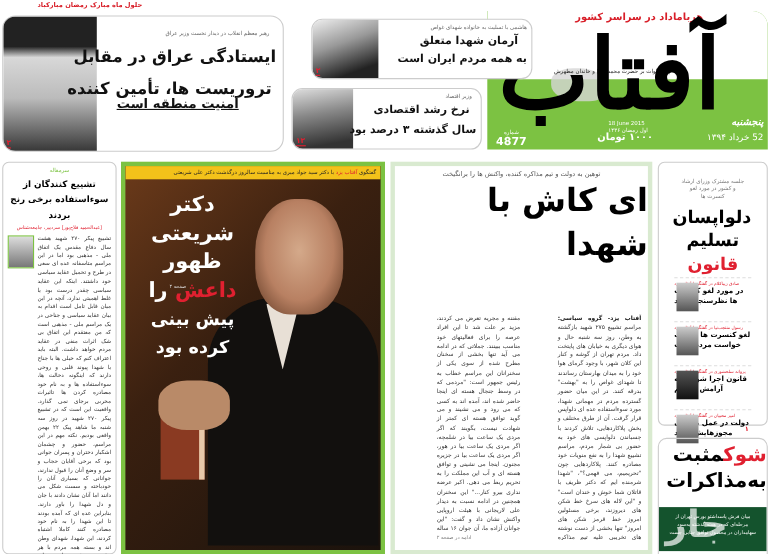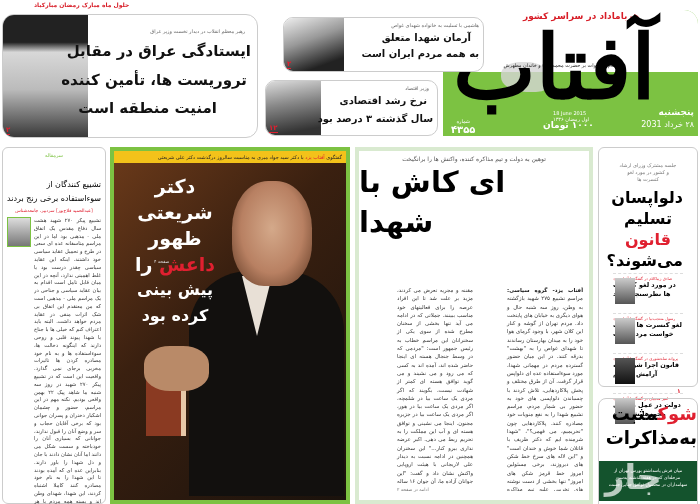--- a/index.html
+++ b/index.html
@@ -6,21 +6,21 @@
   body { width: 700px; height: 504px; background: #fff; font-family: "DejaVu Sans", sans-serif; overflow: hidden; position: relative; direction: rtl; }
   .abs { position: absolute; padding-left: 32px; }
   .red { color: #e02030; }
   
   .masthead { left: 443px; top: 10px; width: 255px; height: 126px; background: #7cc242; border-radius: 0 14px 0 0; overflow: hidden; }
   .masthead .white-area { position: absolute; left: 0; top: 0; width: 100%; height: 62px; background: #fff; border-radius: 0 0 0 30px; }
   .mast-top { position: absolute; left: 80px; top: 1px; font-size: 9px; font-weight: bold; color: #d81e28; }
   .mast-greet { position: absolute; right: 80px; top: 52px; font-size: 5px; color: #222; white-space: nowrap; }
   .mast-logo { position: absolute; left: 10px; top: 12px; width: 230px; font-family: "DejaVu Serif", serif; font-weight: bold; font-size: 88px; line-height: 90px; color: #000; text-align: left; letter-spacing: -4px; }
   .mast-map { position: absolute; left: 58px; top: 52px; width: 50px; height: 30px; background: #d6d6d6; border-radius: 40% 50% 30% 50%; opacity: .8; }
-  .mast-day { position: absolute; right: 4px; top: 97px; font-size: 9px; font-weight: bold; color: #fff; }
+  .mast-day { position: absolute; right: 4px; top: 97px; font-size: 9px; font-weight: bold; color: #fff; font-style: italic; }
   .mast-date { position: absolute; right: 4px; top: 110px; font-size: 8px; color: #fff; }
   .mast-eng { position: absolute; left: 110px; top: 100px; font-size: 5px; color: #fff; direction: ltr; }
   .mast-issue { position: absolute; left: 8px; top: 108px; font-size: 10px; color: #fff; font-weight: bold; }
   .mast-price { position: absolute; left: 100px; top: 110px; font-size: 9px; color: #fff; font-weight: bold; }
   
   .topbox { border: 1px solid #ccc; border-radius: 10px; background: #fff; overflow: hidden; }
   .kicker { font-size: 5px; color: #666; }
   .tb-title { font-weight: bold; color: #111; }
   .page-no { position: absolute; left: 3px; bottom: 2px; font-size: 7px; color: #e02030; font-weight: bold; border-bottom: 1px solid #e02030; }
   .photo { background: linear-gradient(160deg, #bbb, #444 60%, #222); }
@@ -53,29 +53,29 @@
 
 <div class="abs" style="left:2px;top:1px;font-size:6px;color:#d81e28;font-weight:bold;">حلول ماه مبارک رمضان مبارکباد</div>
 
 <div class="abs masthead">
   <div class="white-area"></div>
   <div class="mast-top">هرباماداد در سراسر کشور</div>
   <div class="mast-map"></div>
   <div class="mast-greet">سلام و صلوات بر حضرت محمد(ص) و خاندان مطهرش</div>
   <div class="mast-logo">آفتاب</div>
   <div class="mast-day">پنجشنبه</div>
-  <div class="mast-date">۲۸ خرداد 2031</div>
+  <div class="mast-date">52 خرداد ۱۳۹۴</div>
   <div class="mast-eng">
     <div>18 June 2015</div>
     <div style="direction:rtl">اول رمضان ۱۴۳۶</div>
   </div>
   <div class="mast-price">۱۰۰۰ تومان</div>
   <div class="mast-issue">
     <div style="font-size:5px;font-weight:normal;text-align:center">شماره</div>
-    <div>۴۳۵۵</div>
+    <div>4877</div>
   </div>
 </div>
 
 <div class="abs topbox" style="left:283px;top:17px;width:201px;height:55px;">
   <div class="abs photo" style="left:0;top:0;width:60px;height:55px;background:linear-gradient(160deg,#eee,#999 40%,#222 80%);border-radius:0 0 0 10px;"></div>
   <div class="abs kicker" style="right:4px;top:4px;">هاشمی با تسلیت به خانواده شهدای غواص</div>
   <div class="abs tb-title" style="right:12px;top:14px;font-size:10px;">آرمان شهدا متعلق</div>
   <div class="abs tb-title" style="right:4px;top:30px;font-size:10px;">به همه مردم ایران است</div>
   <div class="page-no">۲</div>
 </div>
@@ -86,27 +86,27 @@
   <div class="abs tb-title" style="right:10px;top:14px;font-size:10px;">نرخ رشد اقتصادی</div>
   <div class="abs tb-title" style="right:4px;top:32px;font-size:10px;">سال گذشته ۳ درصد بود</div>
   <div class="page-no">۱۲</div>
 </div>
 
 <div class="abs topbox" style="left:2px;top:14px;width:256px;height:124px;border-radius:12px;">
   <div class="abs" style="left:0;top:0;width:85px;height:124px;background:linear-gradient(180deg,#222 0%,#222 22%,#d8d8d8 30%,#bbb 60%,#333 100%);border-radius:0 0 0 12px;"></div>
   <div class="abs kicker" style="right:12px;top:13px;">رهبر معظم انقلاب در دیدار نخست وزیر عراق</div>
   <div class="abs tb-title" style="right:6px;top:27px;font-size:15px;">ایستادگی عراق در مقابل</div>
   <div class="abs tb-title" style="right:10px;top:56px;font-size:15px;">تروریست ها، تأمین کننده</div>
-  <div class="abs tb-title" style="right:40px;top:84px;font-size:15px;">امنیت منطقه است</div>
+  <div class="abs tb-title" style="right:40px;top:72px;font-size:12px;text-decoration:underline;">امنیت منطقه است</div>
   <div class="page-no">۲</div>
 </div>
 
 <div class="abs left-box">
   <div style="font-size:5px;color:#7cc242;text-align:center;">سرمقاله</div>
-  <div style="font-size:8px;font-weight:normal;text-align:right;line-height:14px;margin-top:20px;">تشییع کنندگان از سوءاستفاده برخی رنج بردند</div>
+  <div style="font-size:8px;font-weight:bold;text-align:center;line-height:14px;margin-top:3px;">تشییع کنندگان از سوءاستفاده برخی رنج بردند</div>
   <div style="font-size:4.5px;color:#e02030;text-align:center;margin:2px 0 4px;">[عبدالحمید فلاح‌پور] سردبیر، جامعه‌شناس</div>
   <div style="float:left;width:24px;height:30px;margin:0 3px 2px 0;background:linear-gradient(#ddd,#777);border:1px solid #7cc242;"></div>
   <div class="body-text" style="font-size:5.2px;line-height:7.8px;height:290px;overflow:hidden;">تشییع پیکر ۲۷۰ شهید هشت سال دفاع مقدس یک اتفاق ملی - مذهبی بود اما در این مراسم متاسفانه عده ای سعی در طرح و تحمیل عقاید سیاسی خود داشتند. اینکه این عقاید سیاسی چقدر درست بود یا غلط اهمیتی ندارد، آنچه در این میان قابل تامل است اقدام به بیان عقاید سیاسی و جناحی در یک مراسم ملی - مذهبی است که من معتقدم این اتفاق بی شک اثرات منفی در عقاید مردم خواهد داشت. البته باید اعتراف کنم که خیلی ها با جناح یا شهدا پیوند قلبی و روحی دارند که اینگونه دخالت ها، سوءاستفاده ها و به نام خود مصادره کردن ها تاثیرات مخربی برجای نمی گذارد. واقعیت این است که در تشییع پیکر ۲۷۰ شهید در روز سه شنبه ما شاهد پیک ۲۲ بهمن واقعی بودیم. نکته مهم در این مراسم، حضور و چشمان اشکبار دختران و پسران جوانی بود که برخی آقایان حجاب و سر و وضع آنان را قبول ندارند، جوانانی که بسیاری آنان را خودباخته و سست شکل می دانند اما آنان نشان دادند با جان و دل شهدا را باور دارند. بنابراین عده ای که آمده بودند تا این شهدا را به نام خود مصادره کنند کاملا اشتباه کردند، این شهدا، شهدای وطن اند و بسته همه مردم با هر عقیده و مشی سیاسی تعلق دارند.</div>
 
 </div>
 
 <div class="abs shar-box">
   <div class="shar-inner">
     <div class="shar-suit"></div>
     <div class="shar-shirt"></div>
@@ -123,36 +123,35 @@
       <div><span>ظهور </span><span class="red">داعش</span><span> را</span></div>
       <div style="font-size:16px;">پیش بینی کرده بود</div>
     </div>
     <div class="abs" style="left:8px;top:108px;font-size:4.5px;color:#ddd;">صفحه ۴</div>
   </div>
 </div>
 
 <div class="abs main-box">
   <div class="main-inner">
     <div style="font-size:6px;color:#555;text-align:center;padding-top:4px;">توهین به دولت و تیم مذاکره کننده، واکنش ها را برانگیخت</div>
-    <div style="font-size:29px;font-weight:bold;text-align:left;line-height:40px;letter-spacing:-1px;">ای کاش با شهدا</div>
+    <div style="font-size:29px;font-weight:bold;text-align:right;line-height:40px;letter-spacing:-1px;">ای کاش با شهدا</div>
     <div class="abs body-text" style="right:6px;top:135px;width:108px;height:205px;overflow:hidden;">
       <b style="color:#111">آفتاب یزد- گروه سیاسی:</b>
       <span>مراسم تشییع ۲۷۵ شهید بازگشته به وطن، روز سه شنبه حال و هوای دیگری به خیابان های پایتخت داد. مردم تهران از گوشه و کنار این کلان شهر، با وجود گرمای هوا خود را به میدان بهارستان رساندند تا شهدای غواص را به "بهشت" بدرقه کنند. در این میان حضور گسترده مردم در مهمانی شهدا، مورد سوءاستفاده عده ای دلواپس قرار گرفت. آن از طرق مختلف و پخش پلاکاردهایی، تلاش کردند با چسباندن دلواپسی های خود به حضور بی شمار مردم، مراسم تشییع شهدا را به نفع منویات خود مصادره کنند. پلاکاردهایی چون "تحریمیم، می فهمی؟"، "شهدا شرمنده ایم که دکتر ظریف با قاتلان شما خوش و خندان است" و "این لاله های سرخ خط شکن های دیروزند، برخی مسئولین امروز خط قرمز شکن های امروز" تنها بخشی از دست نوشته های تخریبی علیه تیم مذاکره کننده هسته ای کشورمان بود که در گوشه و کنار مراسم دیده می شد. از سوی دیگر حضور مداحانی با جهت گیری های خاص سیاسی که علنا به رویسای دو قوه</span>
     </div>
     <div class="abs body-text" style="left:6px;top:135px;width:108px;height:198px;overflow:hidden;">مقننه و مجریه تعرض می کردند، مزید بر علت شد تا این افراد عرصه را برای فعالیتهای خود مناسب ببینند. جملاتی که در ادامه می آید تنها بخشی از سخنان مطرح شده از سوی یکی از سخنرانان این مراسم خطاب به رئیس جمهور است: "مردمی که در وسط جنجال هسته ای اینجا حاضر شده اند، آمده اند به کسی که می رود و می نشیند و می گوید توافق هسته ای کمتر از شهادت نیست، بگویند که اگر مردی یک ساعت بیا در شلمچه، اگر مردی یک ساعت بیا در هور، اگر مردی یک ساعت بیا در جزیره مجنون. اینجا می نشینی و توافق هسته ای و آب این مملکت را به تحریم ربط می دهی. اکبر عرضه نداری بیرو کنار..." این سخنران همچنین در ادامه نسبت به دیدار علی لاریجانی با هیئت اروپایی واکنش نشان داد و گفت: "این جوانان آزاده ما، آن جوان ۱۶ ساله ملوانی اسیر شد و در اسارت بود وقتی آن خانم خبرنگار با سر باز رفت جلو تا با او مصاحبه کند، گفت بسوا.. الرحمن الرحیم، روح!.. به ما یاد نداده با آدم بی حجاب مصاحبه کنیم.</div>
     <div class="abs" style="left:6px;top:336px;font-size:4.5px;color:#777;">ادامه در صفحه ۲</div>
   </div>
 </div>
 
 <div class="abs right-box">
   <div style="font-size:5px;color:#777;line-height:7px;padding:0 6px;">جلسه مشترک وزرای ارشاد و کشور در مورد لغو کنسرت ها</div>
   <div style="font-weight:bold;font-size:16px;line-height:21px;margin:4px 0 2px;">
     <div>دلواپسان</div>
     <div><span>تسلیم </span><span class="red">قانون</span></div>
-    <div>می‌شوند؟</div>
   </div>
   <div class="quote-item">
     <div class="quote-photo"></div>
     <div class="quote-kicker">صادق زیباکلام در گفتگو با آفتاب یزد</div>
     <div class="quote-text">در مورد لغو کنسرت ها نظرسنجی کنید</div>
   </div>
   <div class="quote-item">
     <div class="quote-photo"></div>
     <div class="quote-kicker">رسول منتجب‌نیا در گفتگو با آفتاب یزد</div>
     <div class="quote-text">لغو کنسرت ها مخالف خواست مردم است</div>

